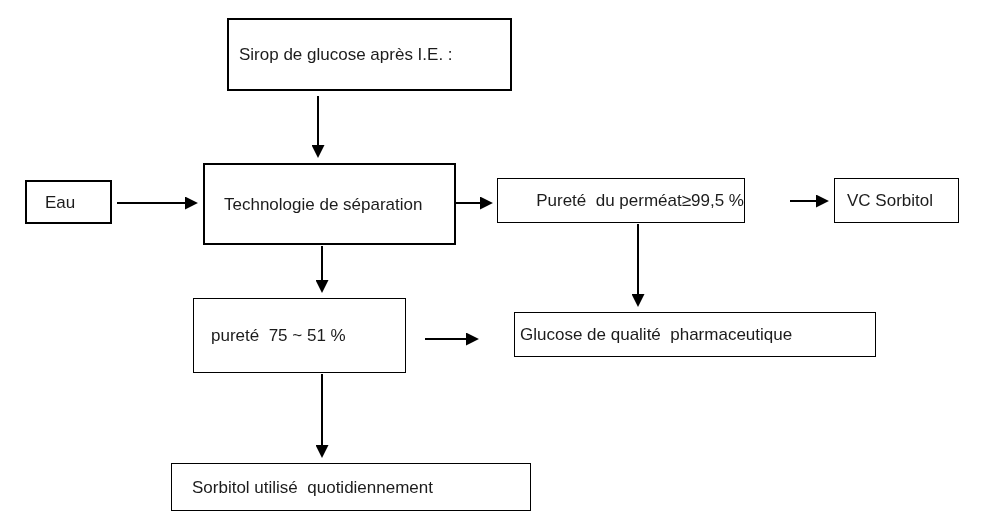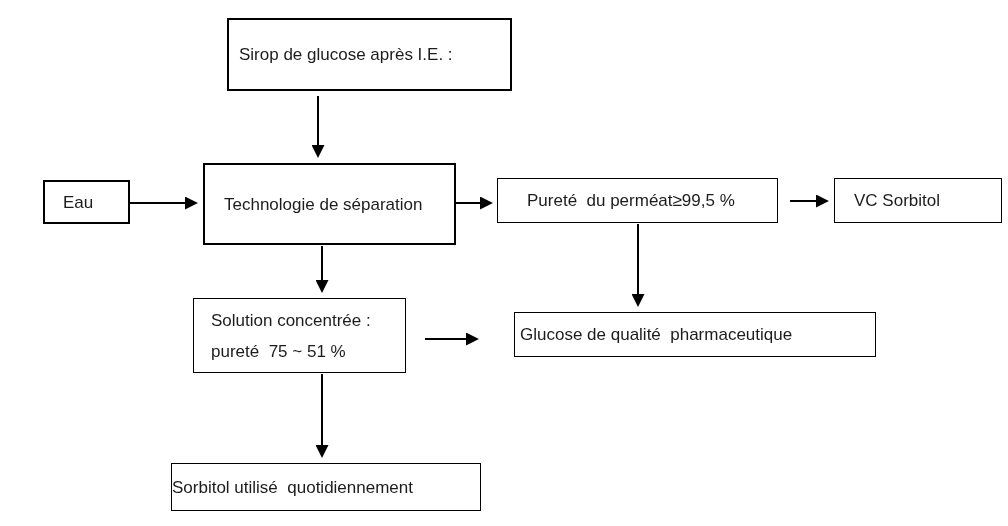--- a/index.html
+++ b/index.html
@@ -26,27 +26,27 @@
     box-sizing: border-box;
     font-size: 17px;
     line-height: 31px;
     white-space: pre;
   }
   .node.thin { border-width: 1.5px; }
   .node span { display: block; }
 
   
   #node-sirop     { left: 195px; top: 18px;  width: 285px; height: 73px; padding-left: 10px; margin-left: 32px; }
-  #node-eau       { left: 43px;  top: 180px; width: 87px;  height: 44px; padding-left: 18px; }
+  #node-eau       { left: 25px;  top: 180px; width: 87px;  height: 44px; padding-left: 18px; }
   #node-membrane  { left: 203px; top: 163px; width: 253px; height: 82px; padding-left: 19px; }
-  #node-permeat   { left: 497px; top: 178px; width: 281px; height: 45px; padding-left: 29px; }
-  #node-vc        { left: 834px; top: 178px; width: 168px; height: 45px; padding-left: 19px; }
+  #node-permeat   { left: 497px; top: 178px; width: 248px; height: 45px; padding-left: 29px; text-align: right; }
+  #node-vc        { left: 834px; top: 178px; width: 125px; height: 45px; padding-left: 12px; }
   #node-solution  { left: 193px; top: 298px; width: 213px; height: 75px; padding-left: 17px; }
   #node-glucose   { left: 514px; top: 312px; width: 362px; height: 45px; padding-left: 5px; }
-  #node-sorbitol  { left: 171px; top: 463px; width: 310px; height: 48px; }
+  #node-sorbitol  { left: 171px; top: 463px; width: 360px; height: 48px; padding-left: 20px; }
 
   #connector-layer {
     position: absolute;
     left: 0; top: 0;
     width: 1008px;
     height: 526px;
     pointer-events: none;
   }
   #connector-layer line {
     stroke: #000000;
@@ -88,21 +88,20 @@
 
   <div class="node thin" id="node-permeat">
     <span>Pureté  du perméat≥99,5 %</span>
   </div>
 
   <div class="node thin" id="node-vc">
     <span>VC Sorbitol</span>
   </div>
 
   <div class="node thin" id="node-solution">
-    <span>Solution concentrée :</span>
     <span>pureté  75 ~ 51 %</span>
   </div>
 
   <div class="node thin" id="node-glucose">
     <span>Glucose de qualité  pharmaceutique</span>
   </div>
 
   <div class="node thin" id="node-sorbitol">
     <span>Sorbitol utilisé  quotidiennement</span>
   </div>

